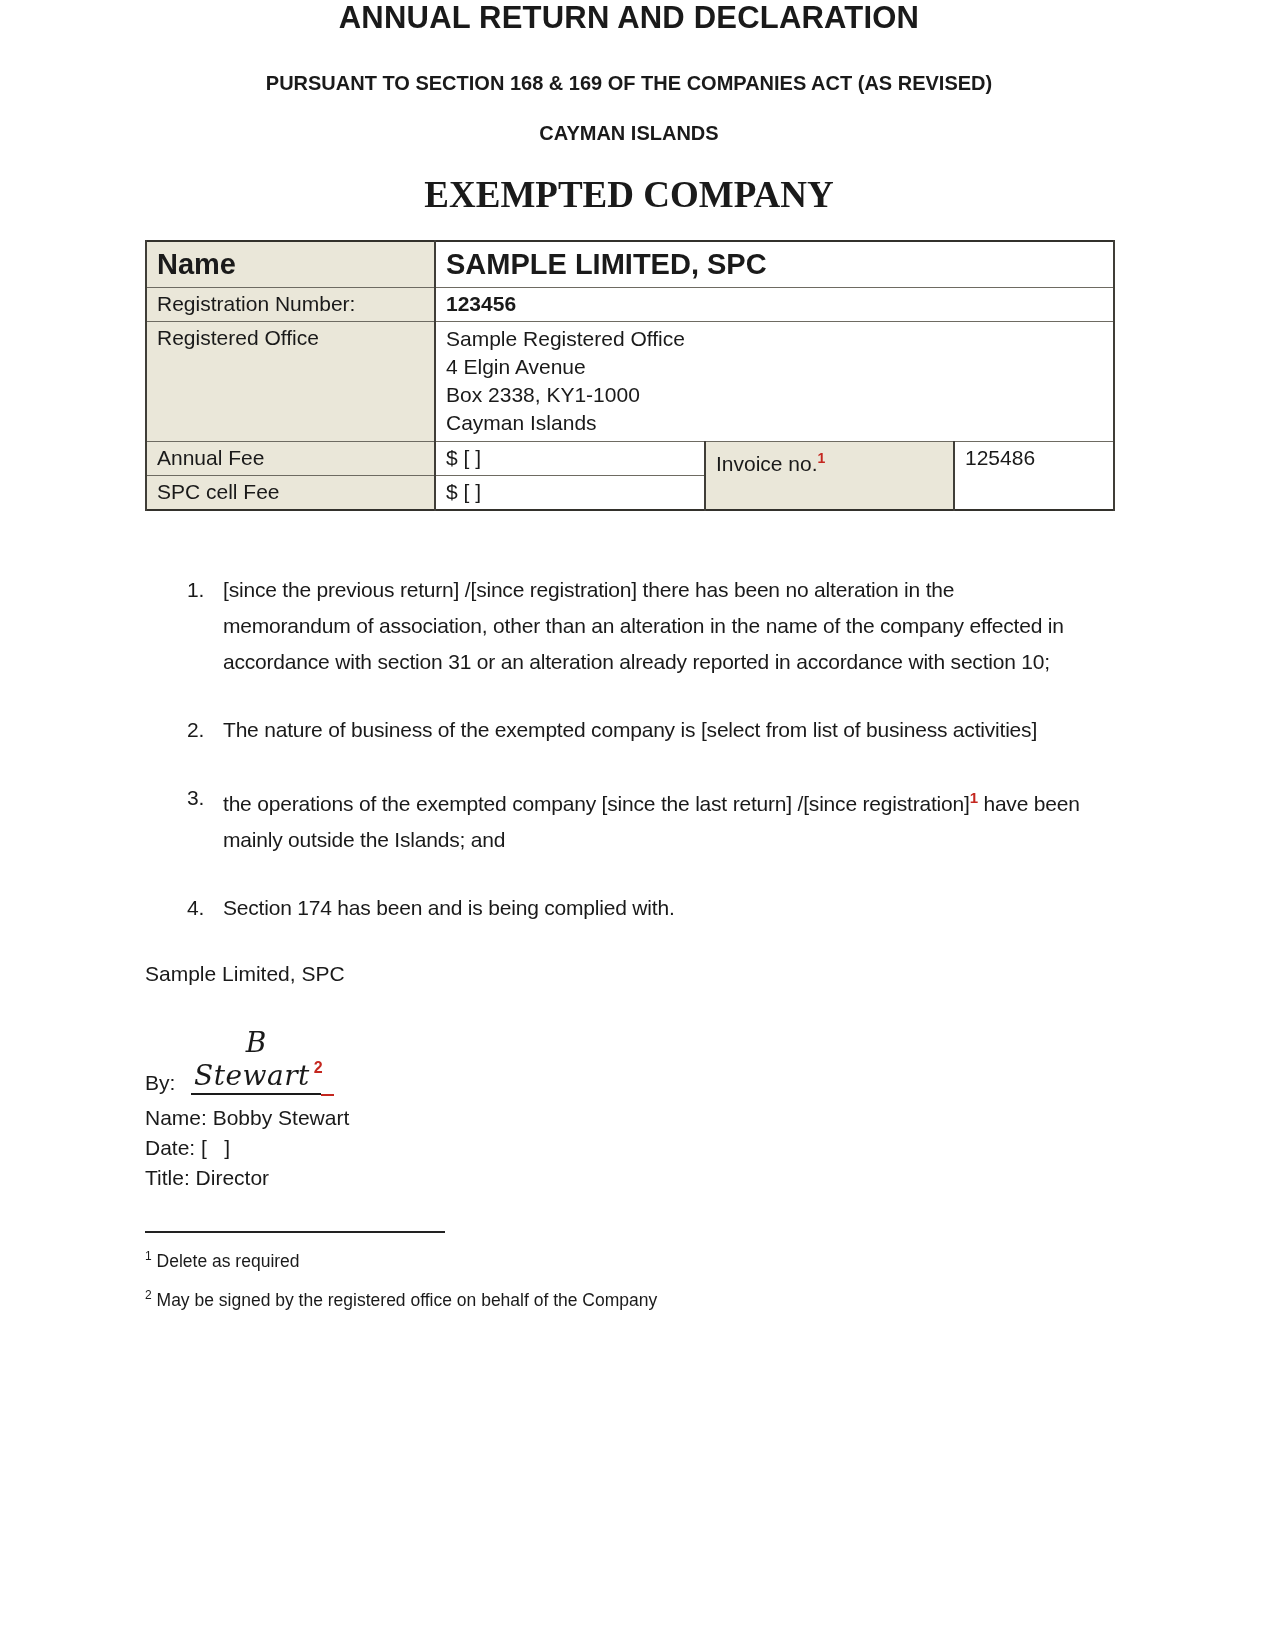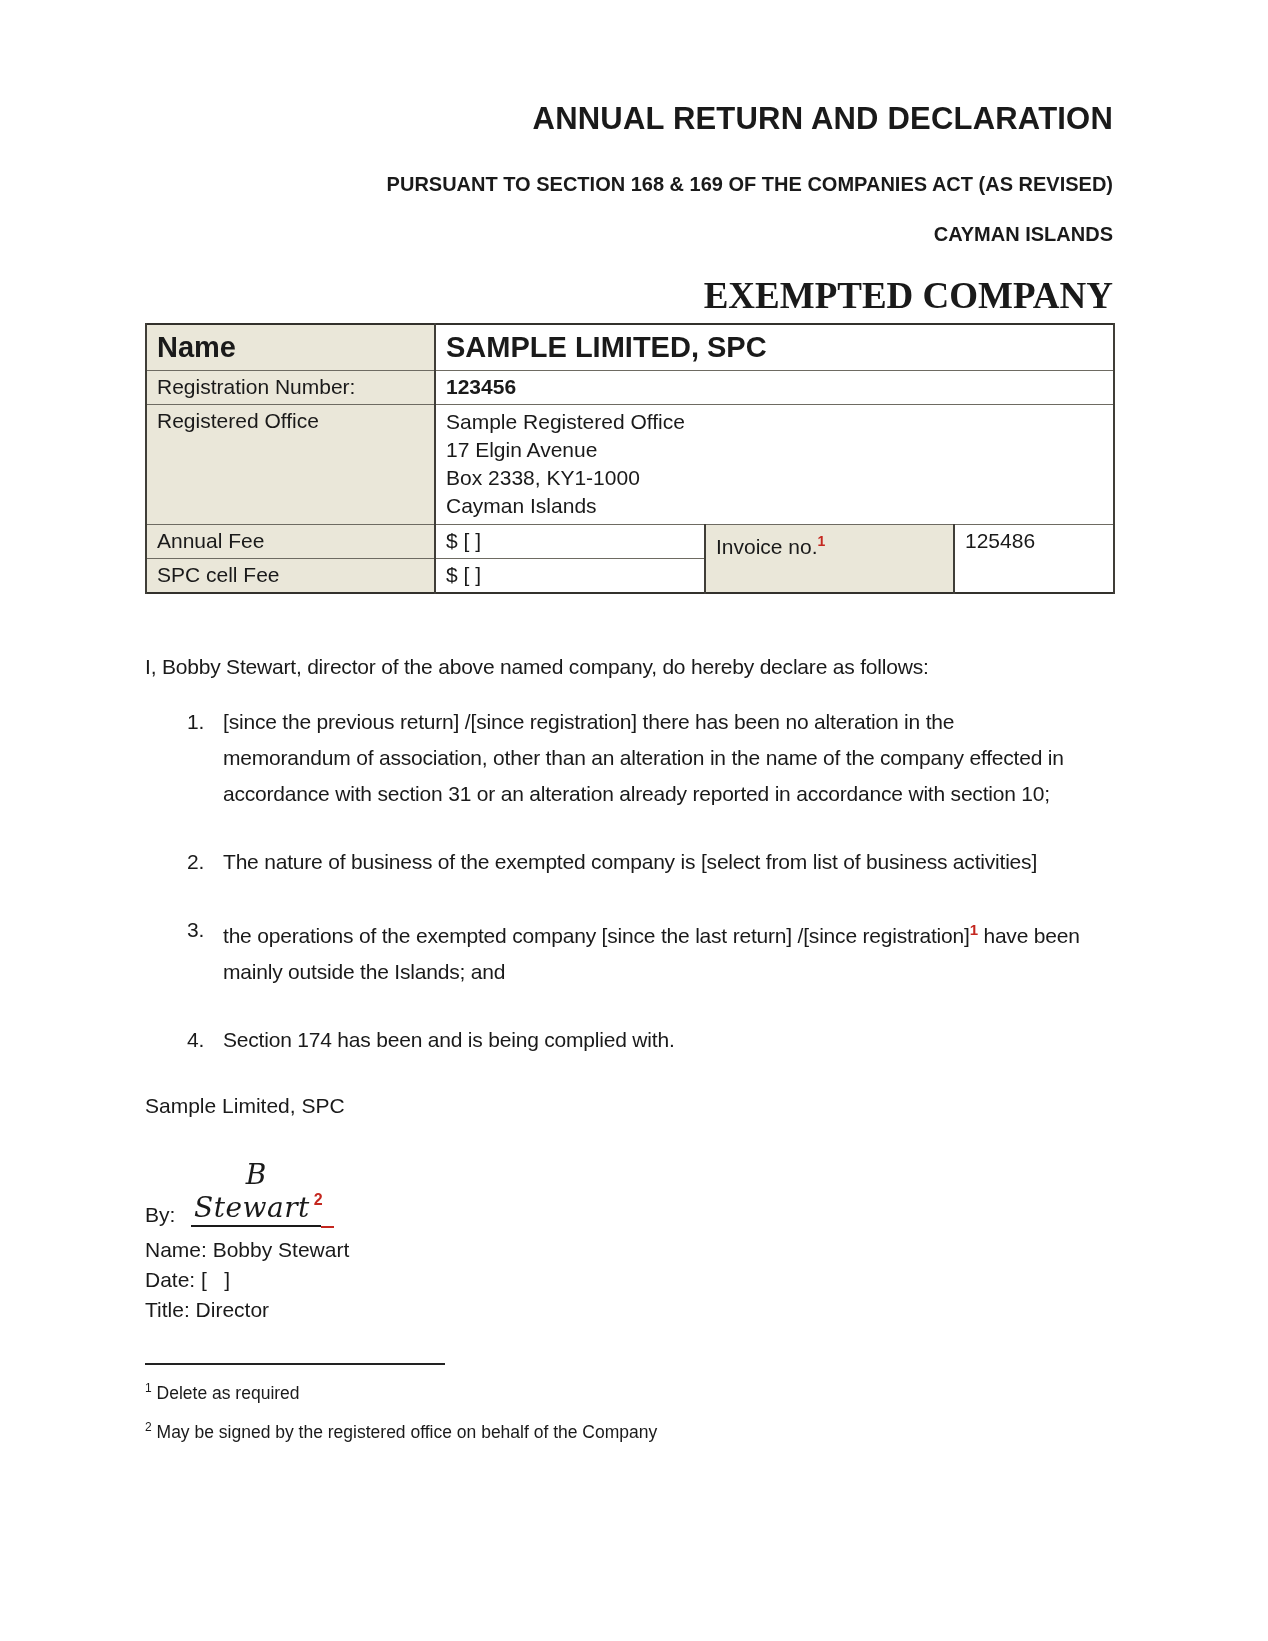--- a/index.html
+++ b/index.html
@@ -8,29 +8,29 @@
     width:1268px; height:1641px;
     margin:0 auto;
     background:#ffffff;
     color:#1a1a1a;
     font-family:"Liberation Sans", sans-serif;
     overflow:hidden;
   }
   .content { padding:0 155px 0 145px; }
 
   
-  .doc-header { text-align:right; padding-top:101px; }
+  .doc-header { text-align:center; }
   .title        { font-size:31px; font-weight:bold; letter-spacing:0.2px; }
   .subtitle     { font-size:20px; font-weight:bold; margin-top:36px; }
   .jurisdiction { font-size:20px; font-weight:bold; margin-top:27px; }
   .company-type { font-size:37px; font-weight:bold; margin-top:28px;font-family:Liberation Serif, serif; }
 
   
   table.company-table {
-    margin-top:6px;
+    margin-top:24px;
     width:968px;
     border-collapse:collapse;
     table-layout:fixed;
   }
   table.company-table { border:2.5px solid #33312c; }
   .company-table td {
     border-left:2px solid #403e38;
     border-right:2px solid #403e38;
     border-top:1.5px solid #6e6b62;
     border-bottom:1.5px solid #6e6b62;
@@ -131,41 +131,40 @@
         </tr>
         <tr>
           <td class="lbl">Registration Number:</td>
           <td colspan="3" class="bold">123456</td>
         </tr>
         <tr>
           <td class="lbl">Registered Office</td>
           <td colspan="3">
             <div class="ro-lines">
               <div>Sample Registered Office</div>
-              <div>17 Elgin Avenue</div>
+              <div>4 Elgin Avenue</div>
               <div>Box 2338, KY1-1000</div>
               <div>Cayman Islands</div>
             </div>
           </td>
         </tr>
         <tr>
           <td class="lbl">Annual Fee</td>
           <td class="fee-cell">$ [ ]</td>
           <td class="lbl" rowspan="2"><span>Invoice no.</span><sup class="red">1</sup></td>
           <td rowspan="2">125486</td>
         </tr>
         <tr>
           <td class="lbl">SPC cell Fee</td>
           <td class="fee-cell">$ [ ]</td>
         </tr>
       </tbody>
     </table>
 
     <div class="decl">
-      <div class="intro">I, Bobby Stewart, director of the above named company, do hereby declare as follows:</div>
 
       <div class="li li-1">
         <div class="num">1.</div>
         <div class="txt">[since the previous return] /[since registration] there has been no alteration in the memorandum of association, other than an alteration in the name of the company effected in accordance with section 31 or an alteration already reported in accordance with section 10;</div>
       </div>
 
       <div class="li li-2">
         <div class="num">2.</div>
         <div class="txt">The nature of business of the exempted company is [select from list of business activities]</div>
       </div>

